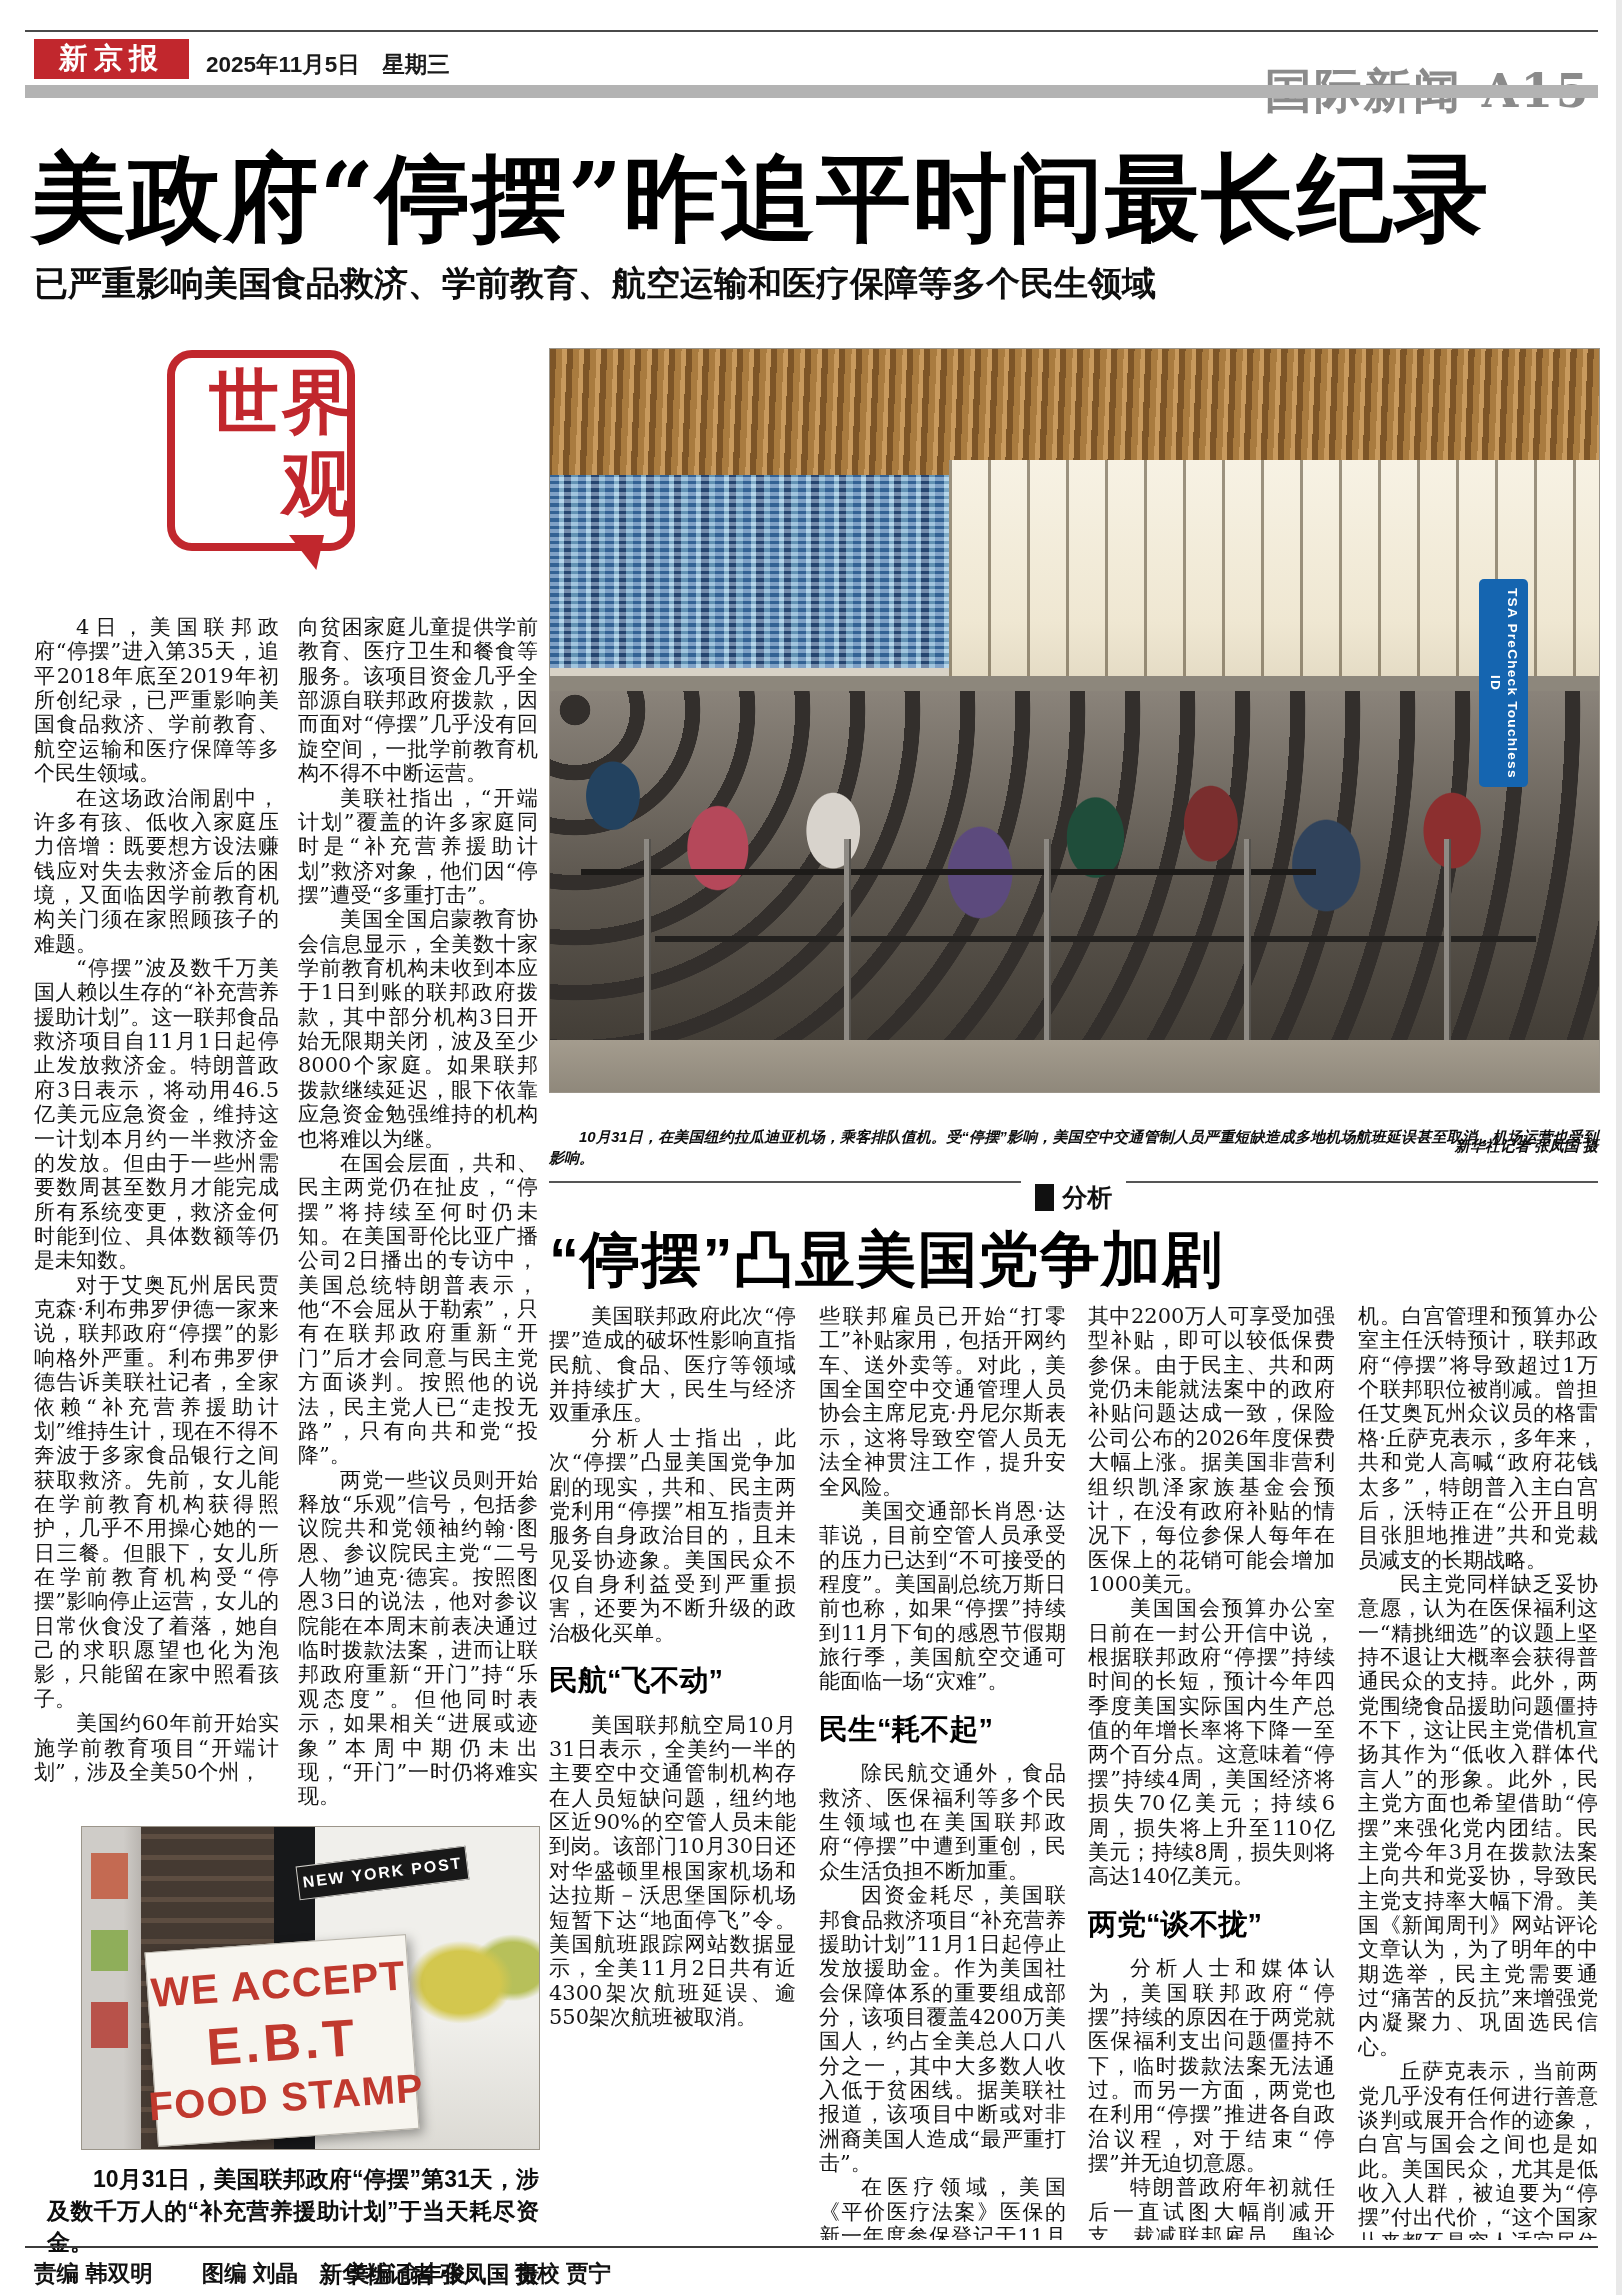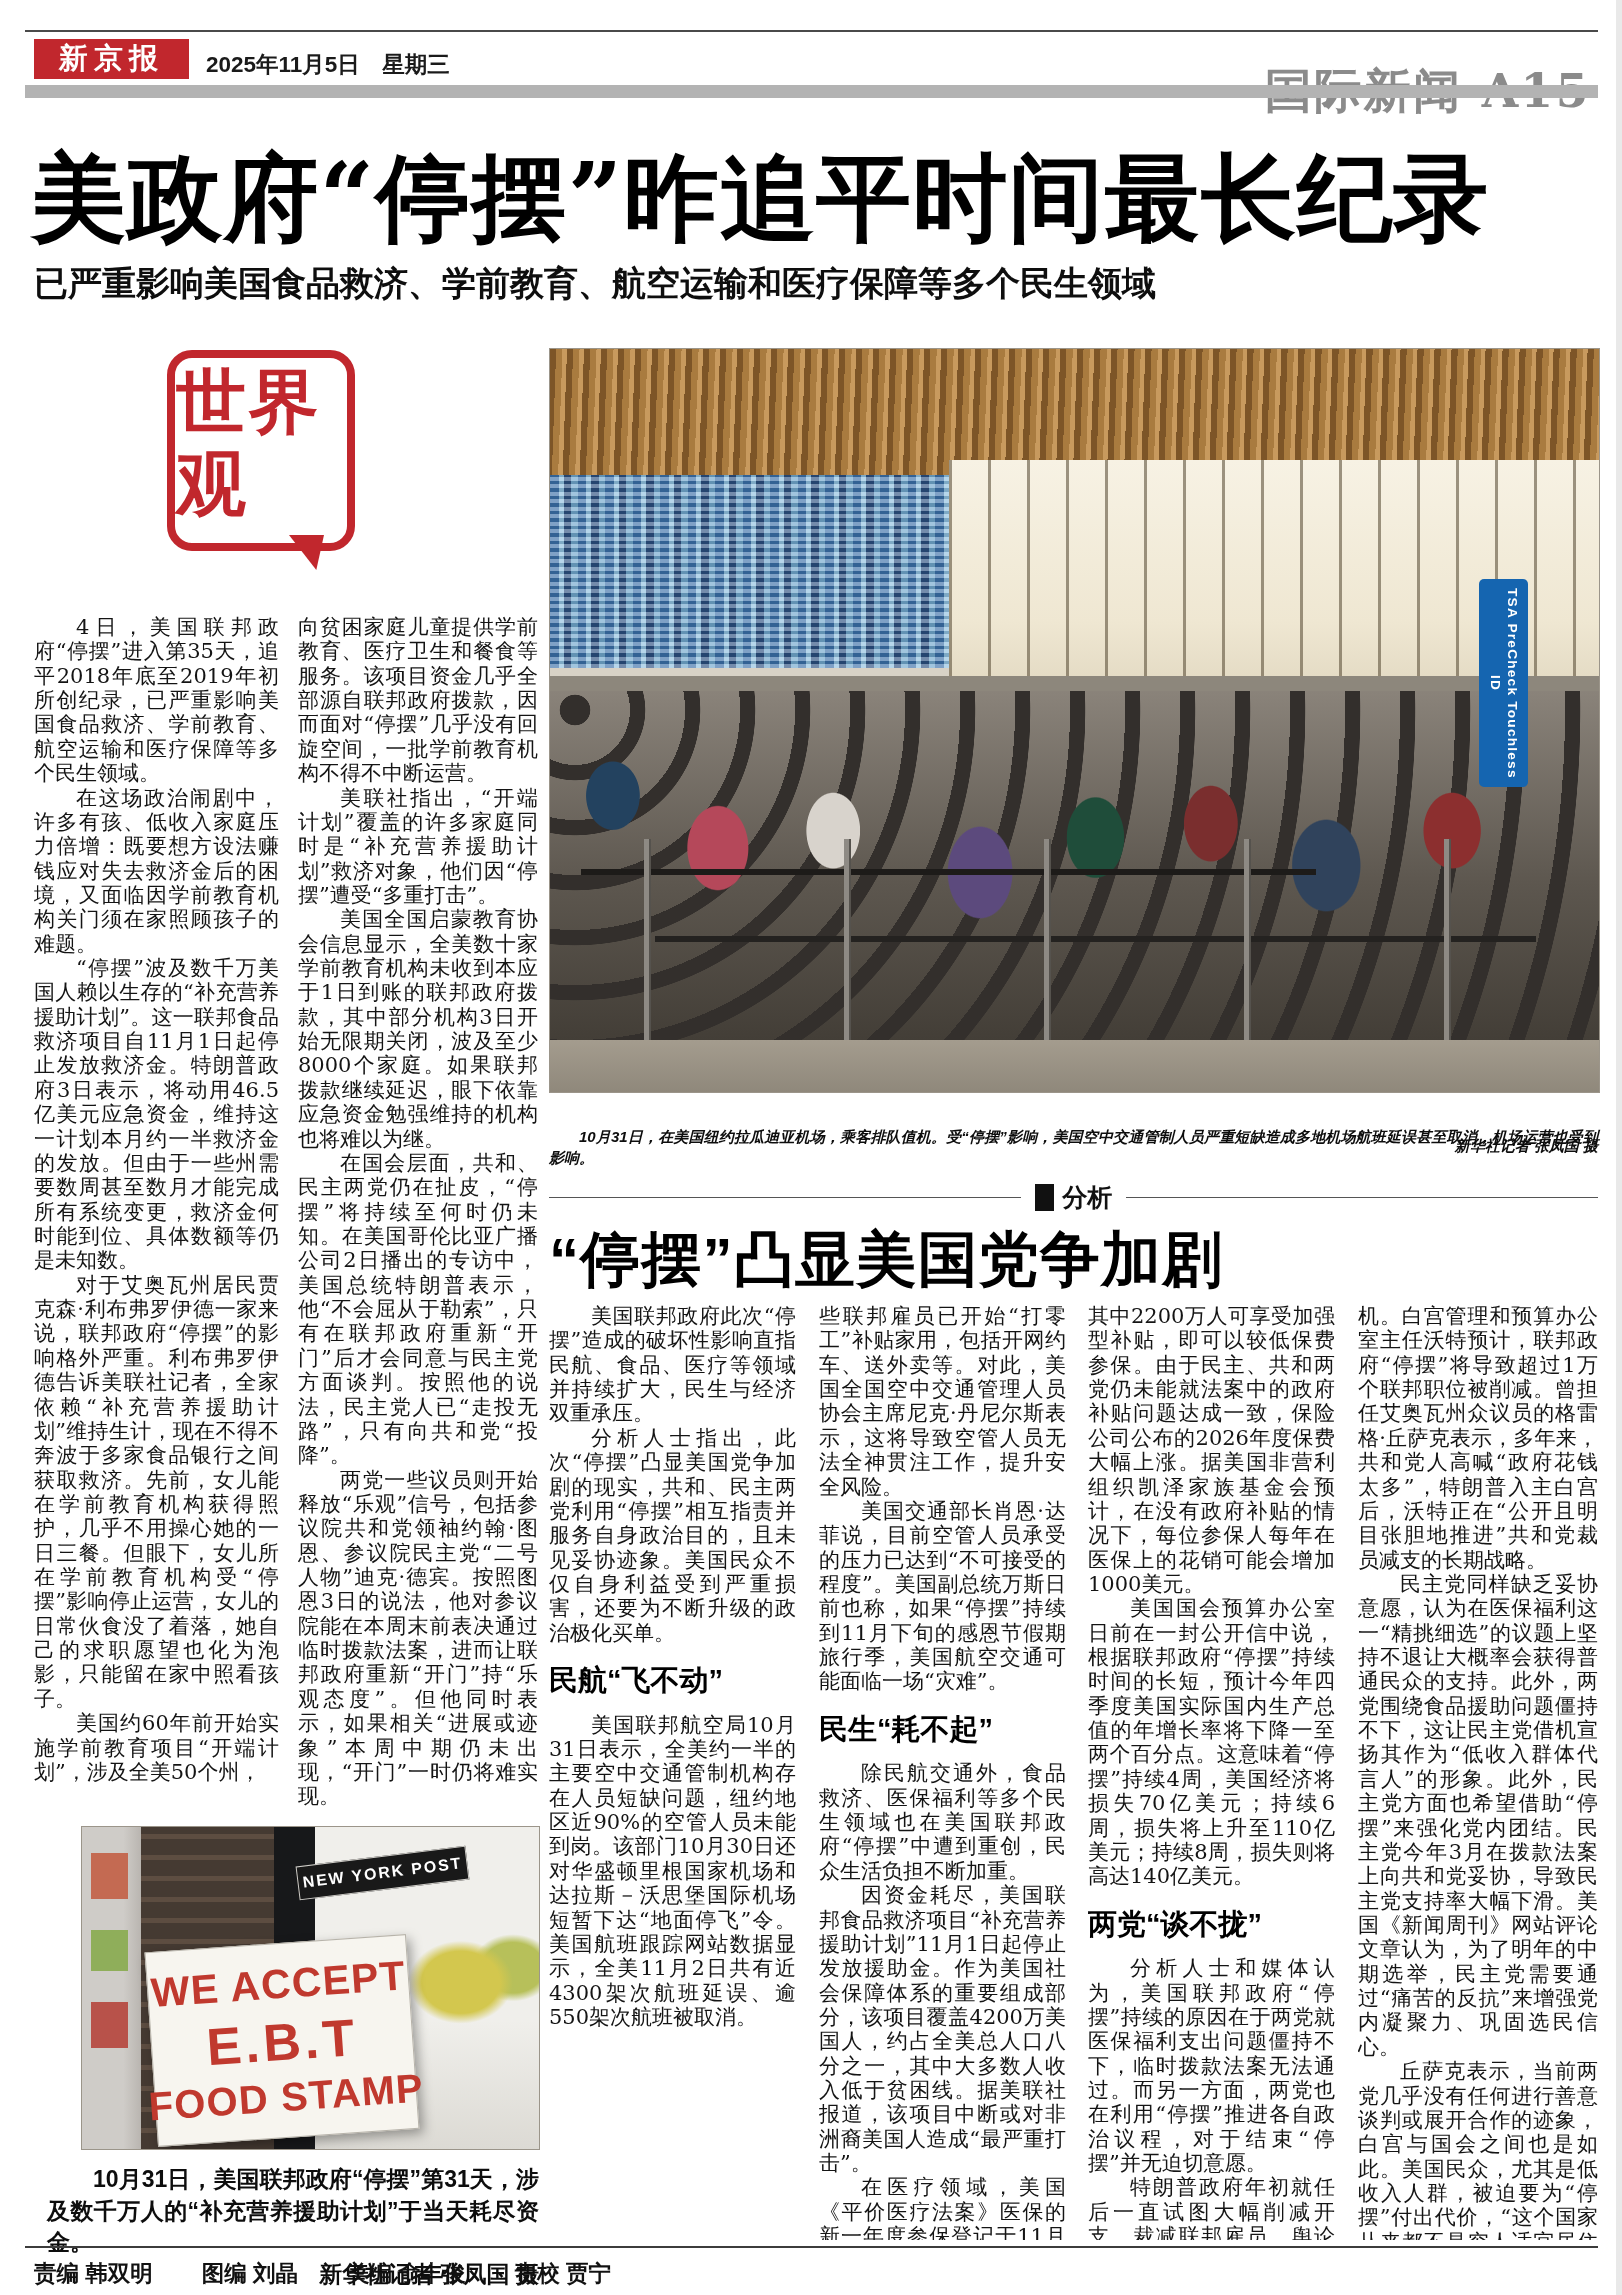--- a/index.html
+++ b/index.html
@@ -18,22 +18,22 @@
 
   
   .headline{left:31px;top:136px;width:1567px;font-size:95px;font-weight:bold;color:#000;
             letter-spacing:1.2px;white-space:nowrap;}
   .subheadline{left:34px;top:261px;width:1560px;font-family:"Liberation Sans",sans-serif;
                font-weight:bold;font-size:34px;color:#0e0e0e;}
 
   
   .stamp{left:167px;top:350px;width:187px;height:212px;}
   .stamp-box{position:absolute;left:0;top:0;width:172px;height:185px;border:8.7px solid #c1272d;border-radius:25px;}
-  .stamp-text{position:absolute;left:9px;top:11.2px;width:169px;color:#c1272d;font-weight:bold;
-              font-size:70px;line-height:1.17;text-align:left;letter-spacing:2.5px;}
+  .stamp-text{position:absolute;left:18px;top:11.2px;width:169px;color:#c1272d;font-weight:bold;
+              font-size:70px;line-height:1.17;text-align:right;letter-spacing:2.5px;}
   .stamp-tail{position:absolute;left:122px;top:185px;width:35px;height:35px;background:#c1272d;
               clip-path:polygon(0 0,100% 0,78% 100%);}
 
   
   .newscol{font-size:21px;line-height:1.16;text-align:justify;overflow:hidden;}
   .np-p{margin:0;text-indent:2em;}
   .np-p.np-cont{text-indent:0;}
   .np-h{font-family:"Liberation Sans",sans-serif;font-weight:bold;font-size:29px;color:#000;
         margin:19px 0 15px 0;text-indent:0;}
   .col-a1{left:34px;top:615px;width:245px;height:1192px;}
@@ -75,21 +75,21 @@
       border-radius:5px;color:#fff;font-family:"Liberation Sans",sans-serif;
       display:flex;align-items:center;justify-content:center;}
   .tsa-inner{writing-mode:vertical-rl;font-size:13.7px;font-weight:bold;letter-spacing:1.2px;text-align:center;line-height:1.3;}
   .ph-caption{left:549px;top:1127px;width:1049px;font-family:"Liberation Sans",sans-serif;
               font-weight:bold;font-size:15px;line-height:1.38;color:#0d0d0d;text-align:justify;font-style:italic;}
   .ph-caption .cap-text{text-indent:2em;display:block;margin:0;}
   .cap-credit{display:block;text-align:right;margin-top:-32px;}
   .cap-credit2{display:block;text-align:right;margin-top:0px;}
 
   
-  .an-label{left:549px;top:1181px;width:1049px;display:flex;align-items:center;
+  .an-label{left:549px;top:1181px;width:1049px;display:flex;align-items:flex-start;
             font-family:"Liberation Sans",sans-serif;font-weight:bold;font-size:25px;color:#111;}
   .an-label .rule{flex:1;height:1.9px;background:#555;}
   .an-label .lbl{padding:0 13.7px;display:flex;align-items:center;gap:8.7px;}
   .an-sq{width:19px;height:27.5px;background:#111;display:inline-block;}
   .an-title{left:549px;top:1220px;width:1049px;font-family:"Liberation Sans",sans-serif;
             font-weight:bold;font-size:60px;color:#000;letter-spacing:1.2px;}
   .col-b{top:1304px;height:936px;}
   .col-b1{left:549px;width:247px;}
   .col-b2{left:819px;width:247px;}
   .col-b3{left:1088px;width:247px;}

